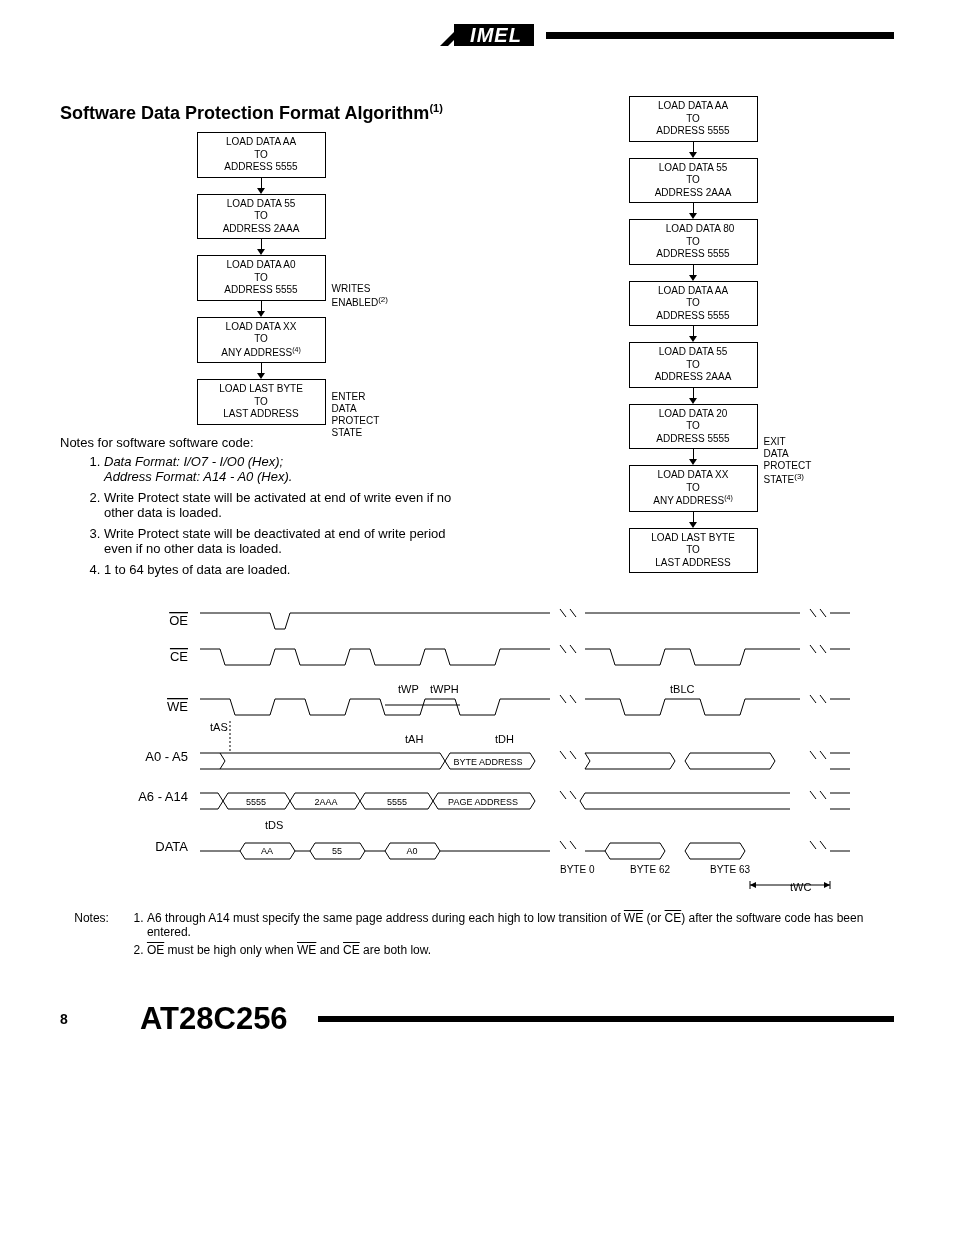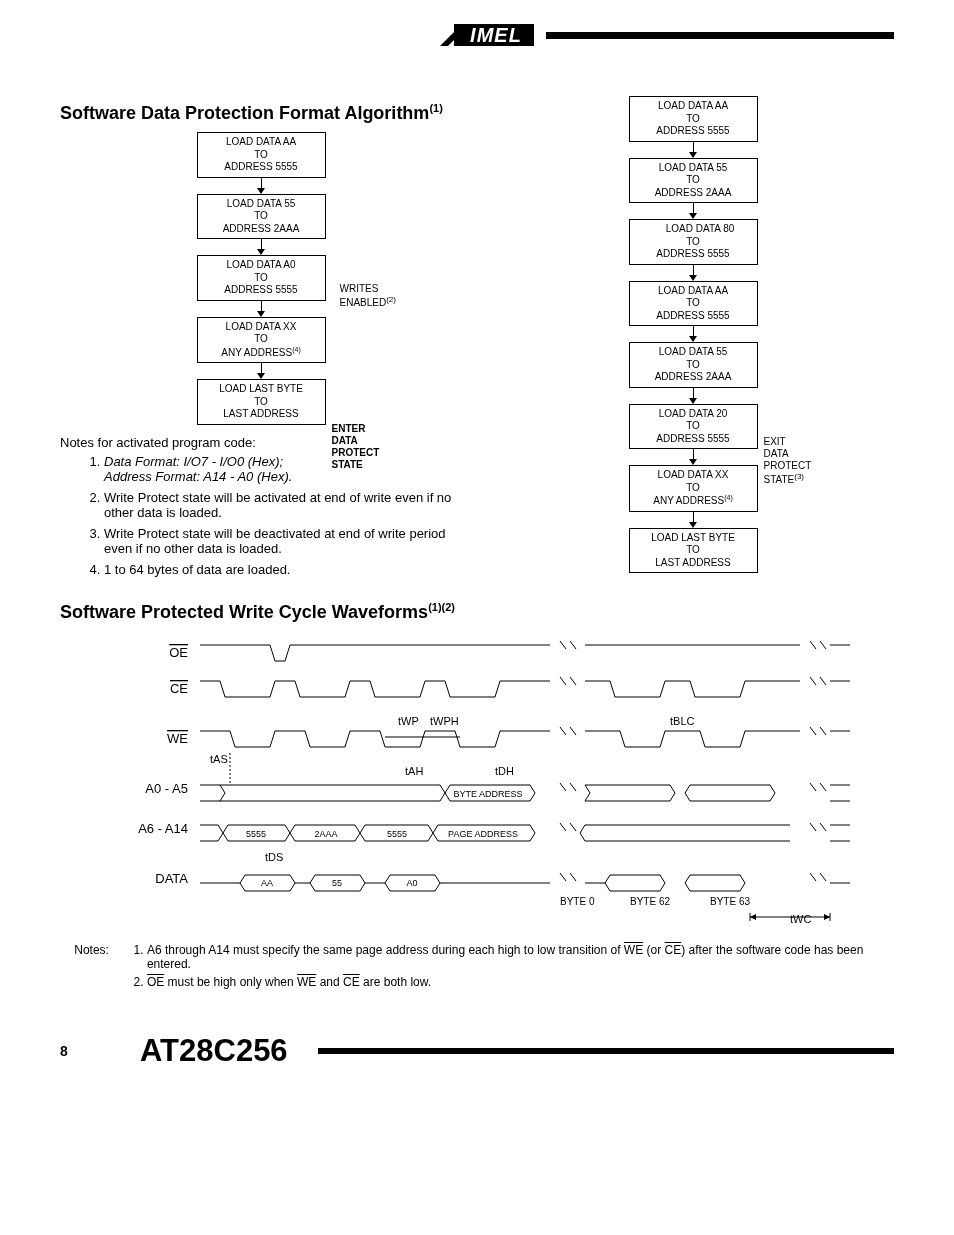--- a/index.html
+++ b/index.html
@@ -124,44 +124,44 @@
         <div class="arrow-down"></div>
       <div class="fbox"><span style="white-space:pre-line;">LOAD DATA 55
 TO
 ADDRESS 2AAA</span></div>
       <div class="arrow-stem"></div>
         <div class="arrow-down"></div>
       <div style="position:relative;">
         <div class="fbox"><span style="white-space:pre-line;">LOAD DATA A0
 TO
 ADDRESS 5555</span></div>
-        <div class="side-label" style="left:143px; top:28px;">
+        <div class="side-label" style="left:135px; top:28px;">
           <span>WRITES ENABLED</span><span style="font-size:8px;vertical-align:super;">(2)</span>
         </div>
       </div>
       <div class="arrow-stem"></div>
         <div class="arrow-down"></div>
       <div class="fbox">
         <span style="white-space:pre-line;">LOAD DATA XX
 TO
 ANY ADDRESS</span><span style="font-size:7px;vertical-align:super;">(4)</span>
       </div>
       <div class="arrow-stem"></div>
         <div class="arrow-down"></div>
       <div style="position:relative;">
         <div class="fbox"><span style="white-space:pre-line;">LOAD LAST BYTE
 TO
 LAST ADDRESS</span></div>
-        <div class="side-label" style="left:135px; top:44px; white-space:pre-line;font-weight:bold;">ENTER DATA
+        <div class="side-label" style="left:135px; top:12px; white-space:pre-line;">ENTER DATA
 PROTECT STATE</div>
       </div>
     </div>
 
     <div class="notes-area">
-      <div class="notes-header">Notes for activated program code:</div>
+      <div class="notes-header">Notes for software software code:</div>
       <ol>
         <li><span style="white-space:pre-line;font-style:italic;">Data Format: I/O7 - I/O0 (Hex);
 Address Format: A14 - A0 (Hex).</span></li>
         <li><span>Write Protect state will be activated at end of write even if no other data is loaded.</span></li>
         <li><span>Write Protect state will be deactivated at end of write period even if no other data is loaded.</span></li>
         <li><span>1 to 64 bytes of data are loaded.</span></li>
       </ol>
     </div>
   </div>
 
@@ -211,23 +211,20 @@
       <div class="arrow-stem"></div>
         <div class="arrow-down"></div>
       <div class="fbox"><span style="white-space:pre-line;">LOAD LAST BYTE
 TO
 LAST ADDRESS</span></div>
     </div>
   </div>
 </div>
 
 <div class="waveform-section">
-  <h2>
-    <span>Software Protected Write Cycle Waveforms</span><span class="sup">(1)(2)</span>
-  </h2>
 
   <div class="waveform-img">
     <svg class="wf-svg" viewBox="0 0 720 300">
 
       <g stroke="#000" stroke-width="1" fill="none">
         
       </g>
 
       <text x="58" y="24" text-anchor="end" font-size="13" text-decoration="overline">OE</text>
       <text x="58" y="60" text-anchor="end" font-size="13" text-decoration="overline">CE</text>

